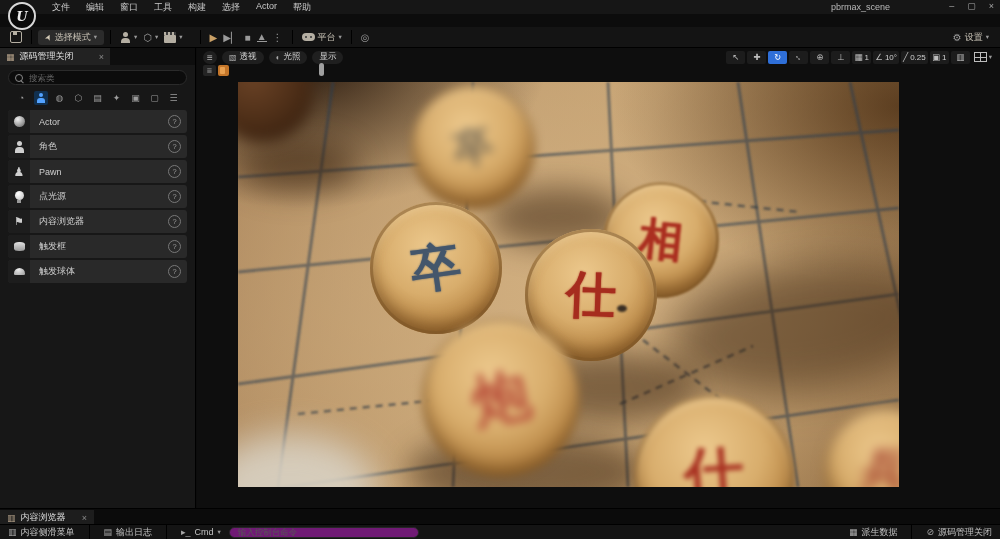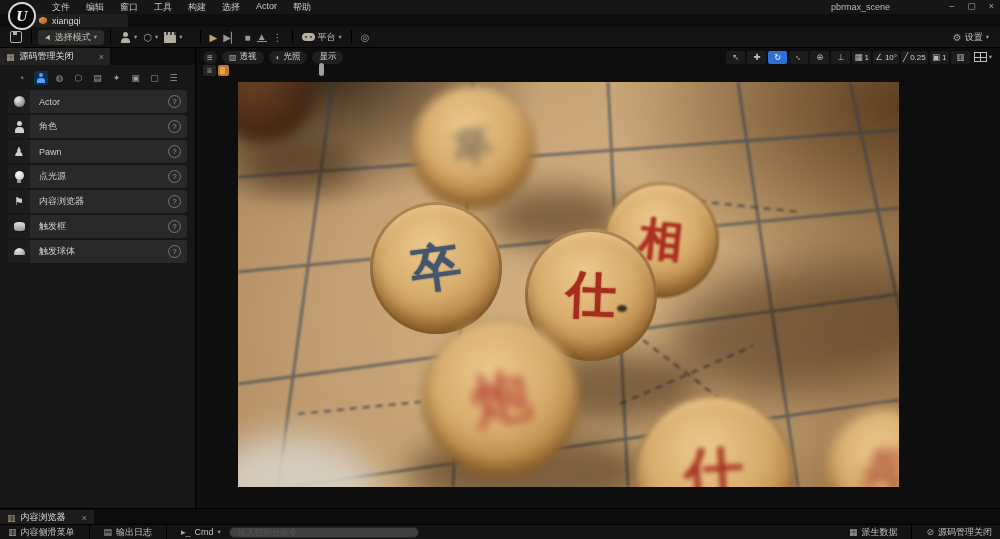--- a/index.html
+++ b/index.html
@@ -114,21 +114,21 @@
   
   .cb-tabbar{position:absolute;left:0;top:508px;width:1000px;height:16px;background:#0b0b0b;border-top:1px solid #000;box-sizing:border-box;}
   .cb-tab{position:absolute;left:0;top:1px;height:15px;width:94px;background:#1d1d1d;display:flex;align-items:center;gap:5px;padding:0 7px;box-sizing:border-box;font-size:9px;color:#ddd;}
   .cb-tab .x{margin-left:auto;color:#8a8a8a;}
   .foldico{color:#b5a28a;font-size:9px;}
 
   
   .statusbar{position:absolute;left:0;top:524px;width:1000px;height:15px;background:#141414;border-top:1px solid #000;display:flex;align-items:center;font-size:9px;box-sizing:border-box;}
   .sbtn{display:flex;align-items:center;gap:4px;color:#c3c3c3;padding:0 8px;flex:none;}
   .sico{color:#a9a9a9;font-size:9px;}
-  .console-input{width:190px;height:11px;background:#404040;border:1px solid #262626;border-radius:6px;display:flex;align-items:center;padding:0 6px;box-sizing:border-box;}
+  .console-input{width:190px;height:11px;background:#701a75;border:1px solid #262626;border-radius:6px;display:flex;align-items:center;padding:0 6px;box-sizing:border-box;}
   .console-input input{background:transparent;border:none;outline:none;width:100%;color:#bbb;font-size:8.5px;font-family:inherit;}
   .console-input input::placeholder{color:#555;}
   .sright{margin-left:auto;display:flex;align-items:center;}
 </style>
 </head>
 <body>
 
 <div id="app">
 
   <div class="logo">U</div>
@@ -144,26 +144,20 @@
       <span class="menu">帮助</span>
     </div>
     <span class="win-title">pbrmax_scene</span>
     <div class="win-btns">
       <span>–</span>
       <span>▢</span>
       <span>×</span>
     </div>
   </div>
 
-  <div class="tabrow">
-    <div class="asset-tab">
-      <span class="cube"></span>
-      <span>xiangqi</span>
-    </div>
-  </div>
 
   <div class="toolbar">
     <div class="tbtn" style="margin-left:7px;">
         <span class="floppy"></span>
       </div>
     <div class="tsep"></div>
     <div class="tbtn mode-btn">
       <span style="display:inline-block;transform:rotate(-65deg);font-size:8px;color:#d7cdb9;">➤</span>
       <span>选择模式</span>
         <span class="cr">▾</span>
@@ -216,20 +210,24 @@
     </div>
   </div>
 
   <div class="left-panel">
     <div class="lp-tabbar">
       <div class="lp-tab">
         <span class="foldico">▦</span>
         <span>源码管理关闭</span>
         <span class="x">×</span>
       </div>
+    </div>
+    <div class="searchbox">
+      <span class="mag"></span>
+      <input placeholder="搜索类" style="">
     </div>
     <div class="catrow">
       <span class="cat">◔</span>
       <span class="cat active">
           <span class="cperson"></span>
         </span>
       <span class="cat">◍</span>
       <span class="cat">⬡</span>
       <span class="cat">▤</span>
       <span class="cat">✦</span>

